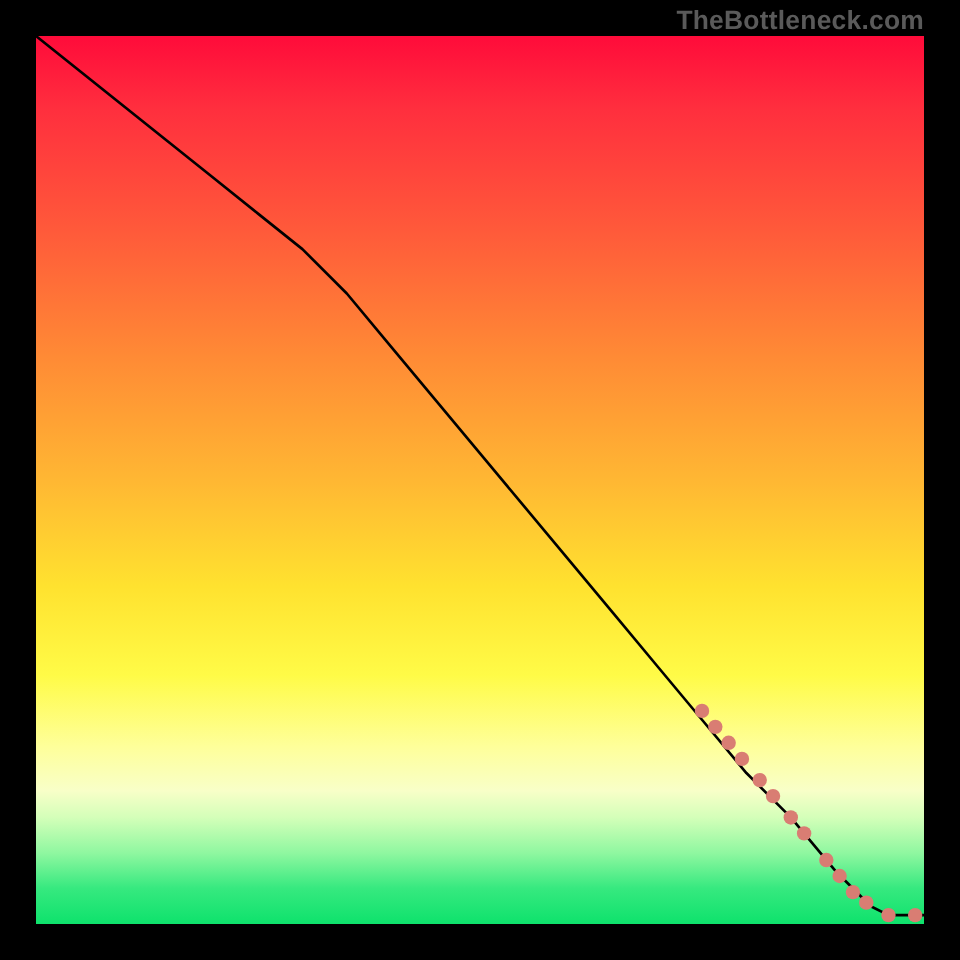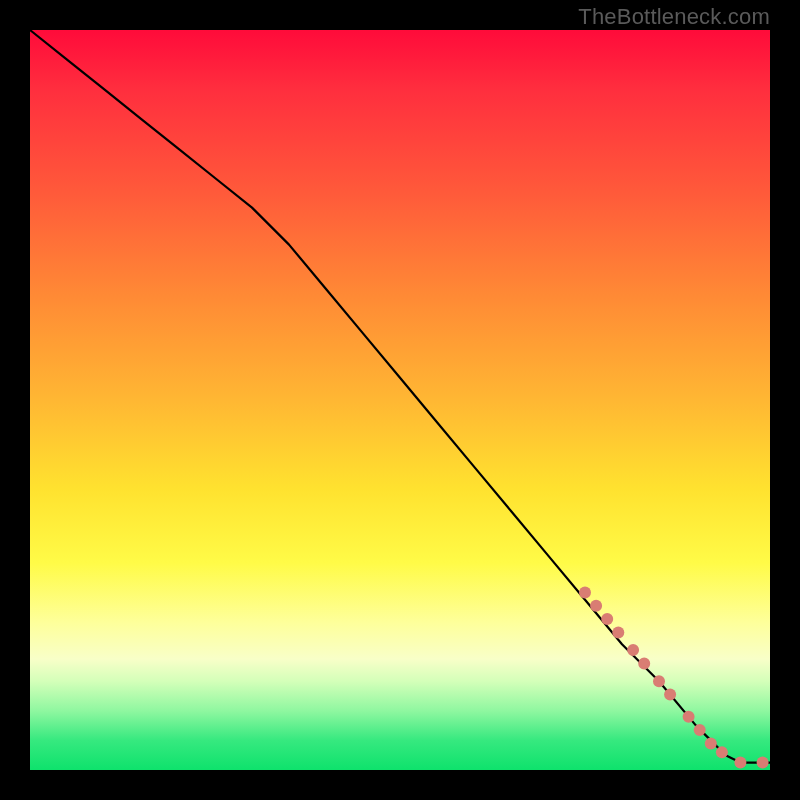--- a/index.html
+++ b/index.html
@@ -42,21 +42,21 @@
       #36e97f 96%,
       #0ee26c 100%
     );
   }
   .attrib {
     position: absolute;
     top: 4px;
     right: 30px;
     color: #5a5a5a;
     font-size: 22px;
-    font-weight: 400;
+    font-weight: 700;
     letter-spacing: 0.2px;
   }
   svg.overlay {
     position: absolute;
     left: 30px;
     top: 30px;
     width: 740px;
     height: 740px;
     overflow: visible;
   }

